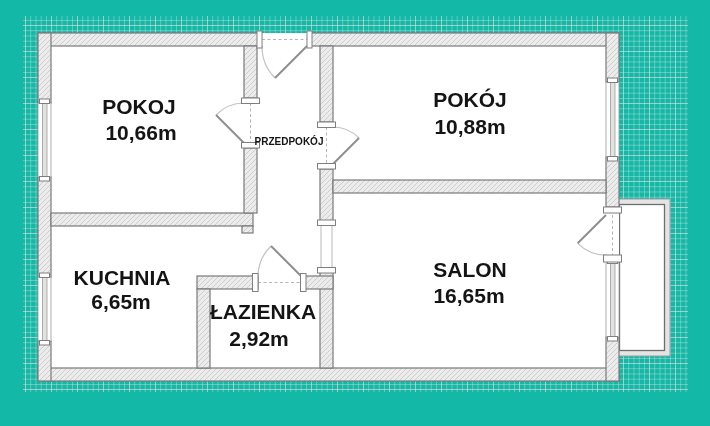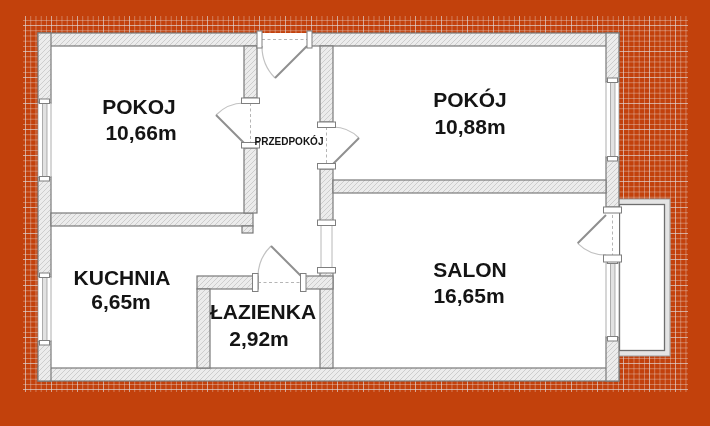--- a/index.html
+++ b/index.html
@@ -5,21 +5,21 @@
   html, body {
     margin: 0;
     padding: 0;
     background: #ffffff;
     font-family: "Liberation Sans", sans-serif;
   }
   #stage {
     position: relative;
     width: 710px;
     height: 426px;
-    background: #c2410c;
+    background: #14b8a6;
     overflow: hidden;
   }
   svg { display: block; }
   .room-name, .room-area {
     font-family: "Liberation Sans", "DejaVu Sans", sans-serif;
     font-weight: bold;
     fill: #141414;
   }
   .room-name, .room-area { font-size: 21px; }
   .hall-name { font-size: 10px; font-weight: bold; fill: #141414;

